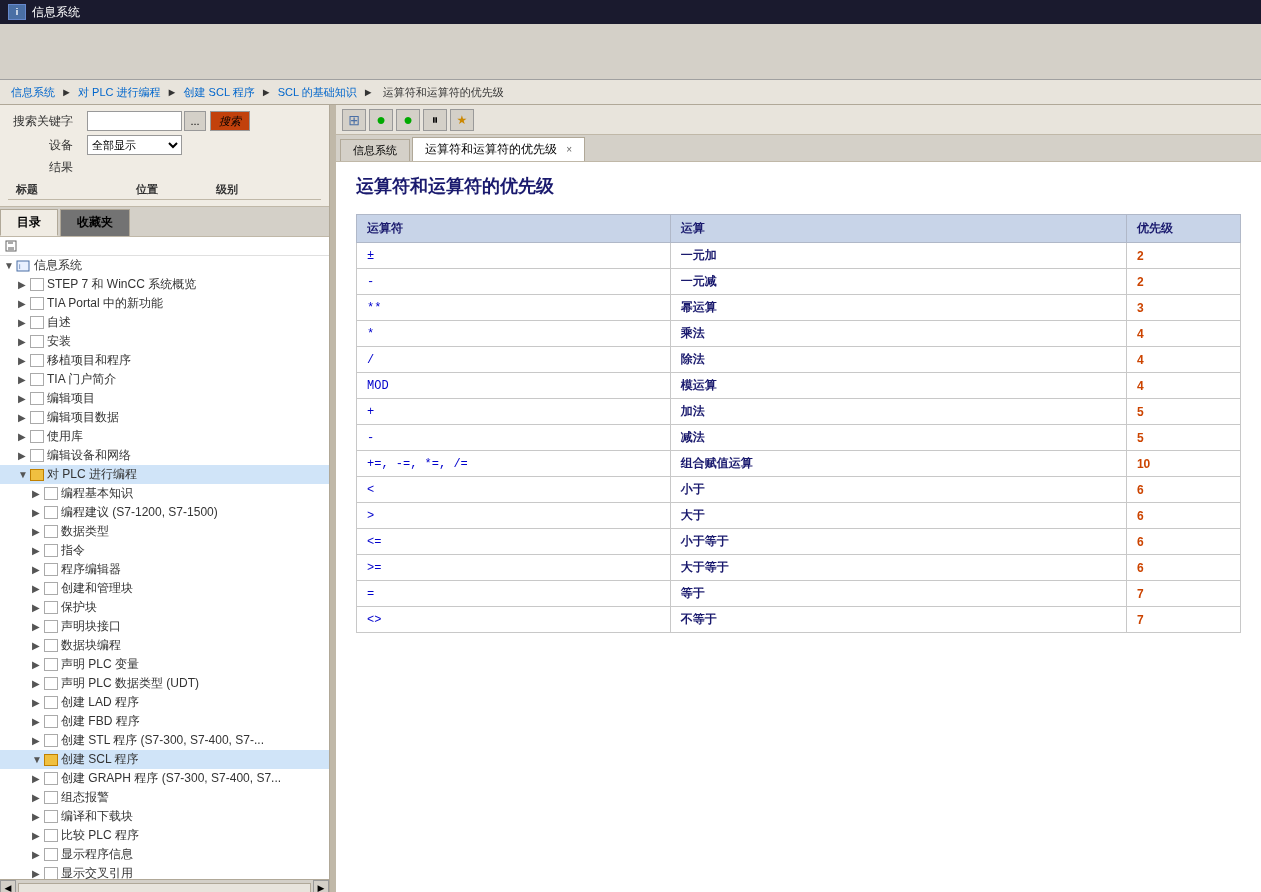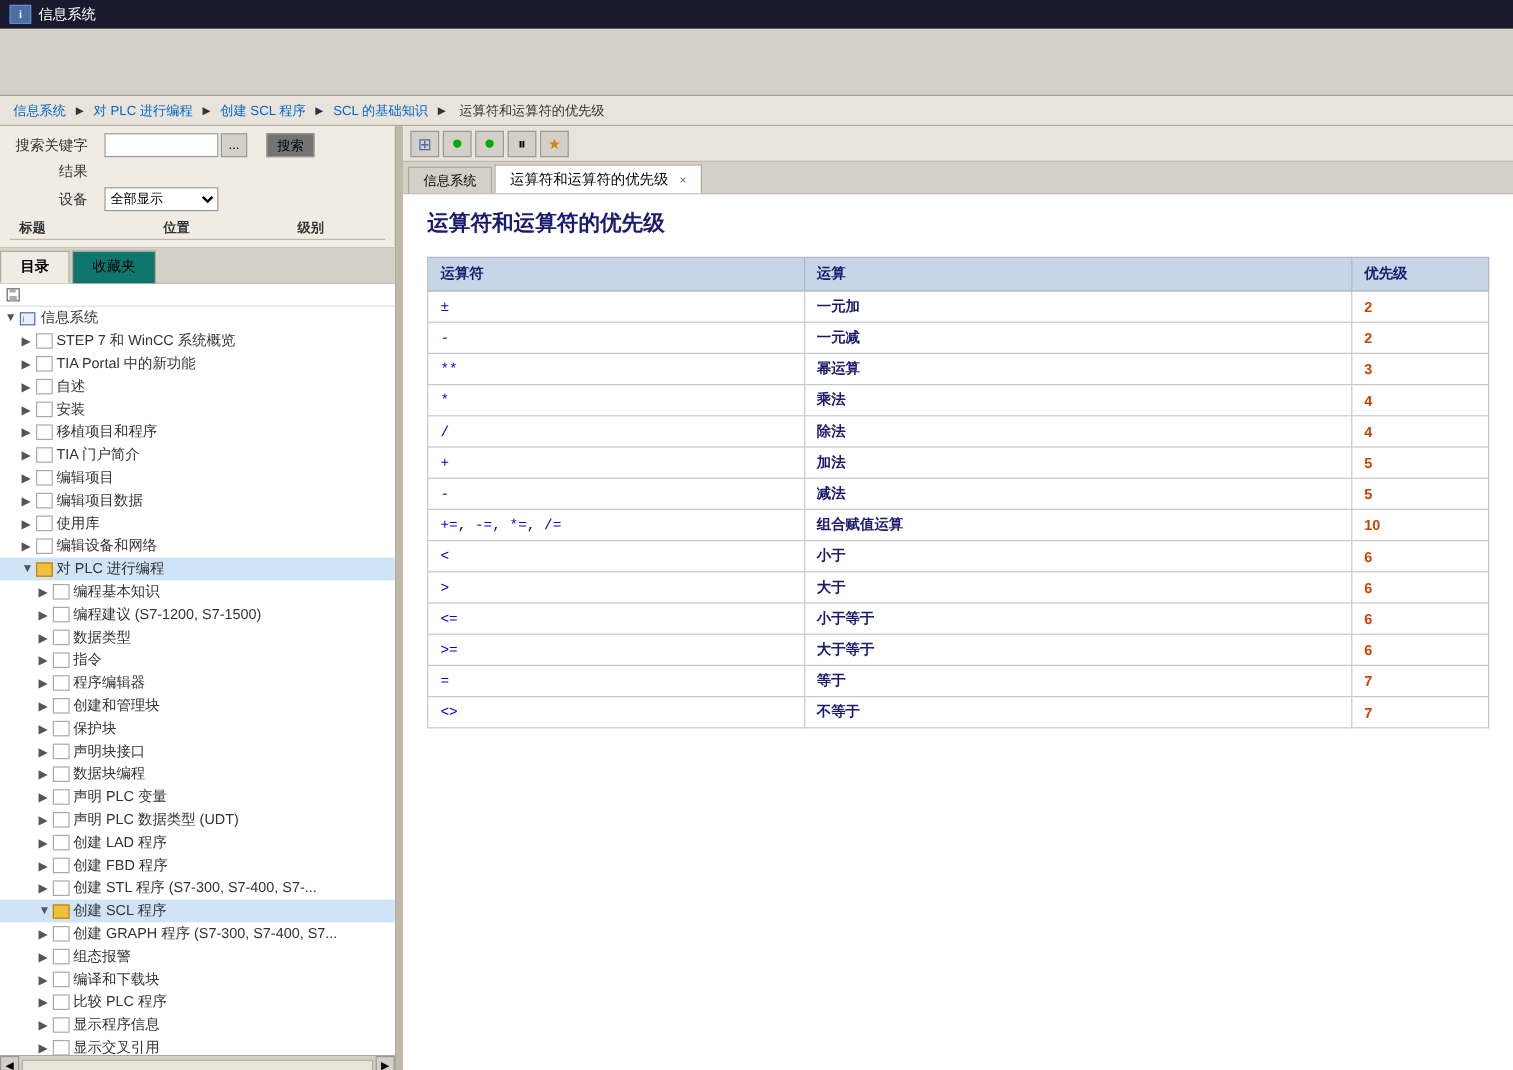--- a/index.html
+++ b/index.html
@@ -88,55 +88,57 @@
       width: 22px; height: 20px;
       border: 1px solid #999;
       background: #d4d0c8;
       font-size: 11px;
       cursor: pointer;
       margin-left: 2px;
     }
     .search-btn {
       height: 20px;
       border: 1px solid #999;
-      background: #737373;
+      background: #c2410c;
       font-size: 11px;
       cursor: pointer;
       padding: 0 8px;
-      margin-left: 16px;
+      margin-left: 4px;
+      font-style: italic;
     }
 
     
     #result-headers {
       display: flex;
       border-bottom: 1px solid #c0b8a8;
       padding: 2px 8px;
       font-size: 11px;
       color: #333;
       font-weight: bold;
     }
     .result-col-title { width: 120px; }
     .result-col-pos { width: 80px; }
-    .result-col-level { width: 50px; margin-left: 32px; }
+    .result-col-level { width: 50px; }
 
     
     #left-tabs {
       display: flex;
       border-bottom: 1px solid #c0b8a8;
       background: #d4d0c8;
     }
     .left-tab {
       padding: 4px 16px;
       font-size: 12px;
       cursor: pointer;
       border: 1px solid #b0a898;
       border-bottom: none;
-      background: #0f766e;
+      background: #737373;
       margin-right: 2px;
       margin-top: 2px;
+      font-weight: bold;
     }
     .left-tab.active {
       background: #f0ece4;
       border-bottom: 1px solid #f0ece4;
       font-weight: bold;
     }
 
     
     #tree-area {
       flex: 1;
@@ -350,27 +352,27 @@
   <div id="left-panel">
 
     <div id="search-area">
       <div class="search-row">
         <span class="search-label">搜索关键字</span>
         <input class="search-input" type="text" value="" style="">
         <button class="browse-btn">...</button>
         <button class="search-btn">搜索</button>
       </div>
       <div class="search-row">
-        <span class="search-label">结果</span>
-      </div>
-      <div class="search-row">
         <span class="search-label">设备</span>
         <select class="search-dropdown">
           <option>全部显示</option>
         </select>
+      </div>
+      <div class="search-row">
+        <span class="search-label">结果</span>
       </div>
       <div id="result-headers">
         <span class="result-col-title">标题</span>
         <span class="result-col-pos">位置</span>
         <span class="result-col-level">级别</span>
       </div>
     </div>
 
     <div id="left-tabs">
       <div class="left-tab active">目录</div>
@@ -624,20 +626,25 @@
             <td><span class="op-symbol">*</span></td>
             <td class="op-text">乘法</td>
             <td class="priority-num">4</td>
           </tr>
           <tr>
             <td><span class="op-symbol">/</span></td>
             <td class="op-text">除法</td>
             <td class="priority-num">4</td>
           </tr>
           <tr>
+            <td><a href="#">MOD</a></td>
+            <td class="op-text">模运算</td>
+            <td class="priority-num">4</td>
+          </tr>
+          <tr>
             <td><span class="op-symbol">+</span></td>
             <td class="op-text">加法</td>
             <td class="priority-num">5</td>
           </tr>
           <tr>
             <td><span class="op-symbol">-</span></td>
             <td class="op-text">减法</td>
             <td class="priority-num">5</td>
           </tr>
           <tr>

